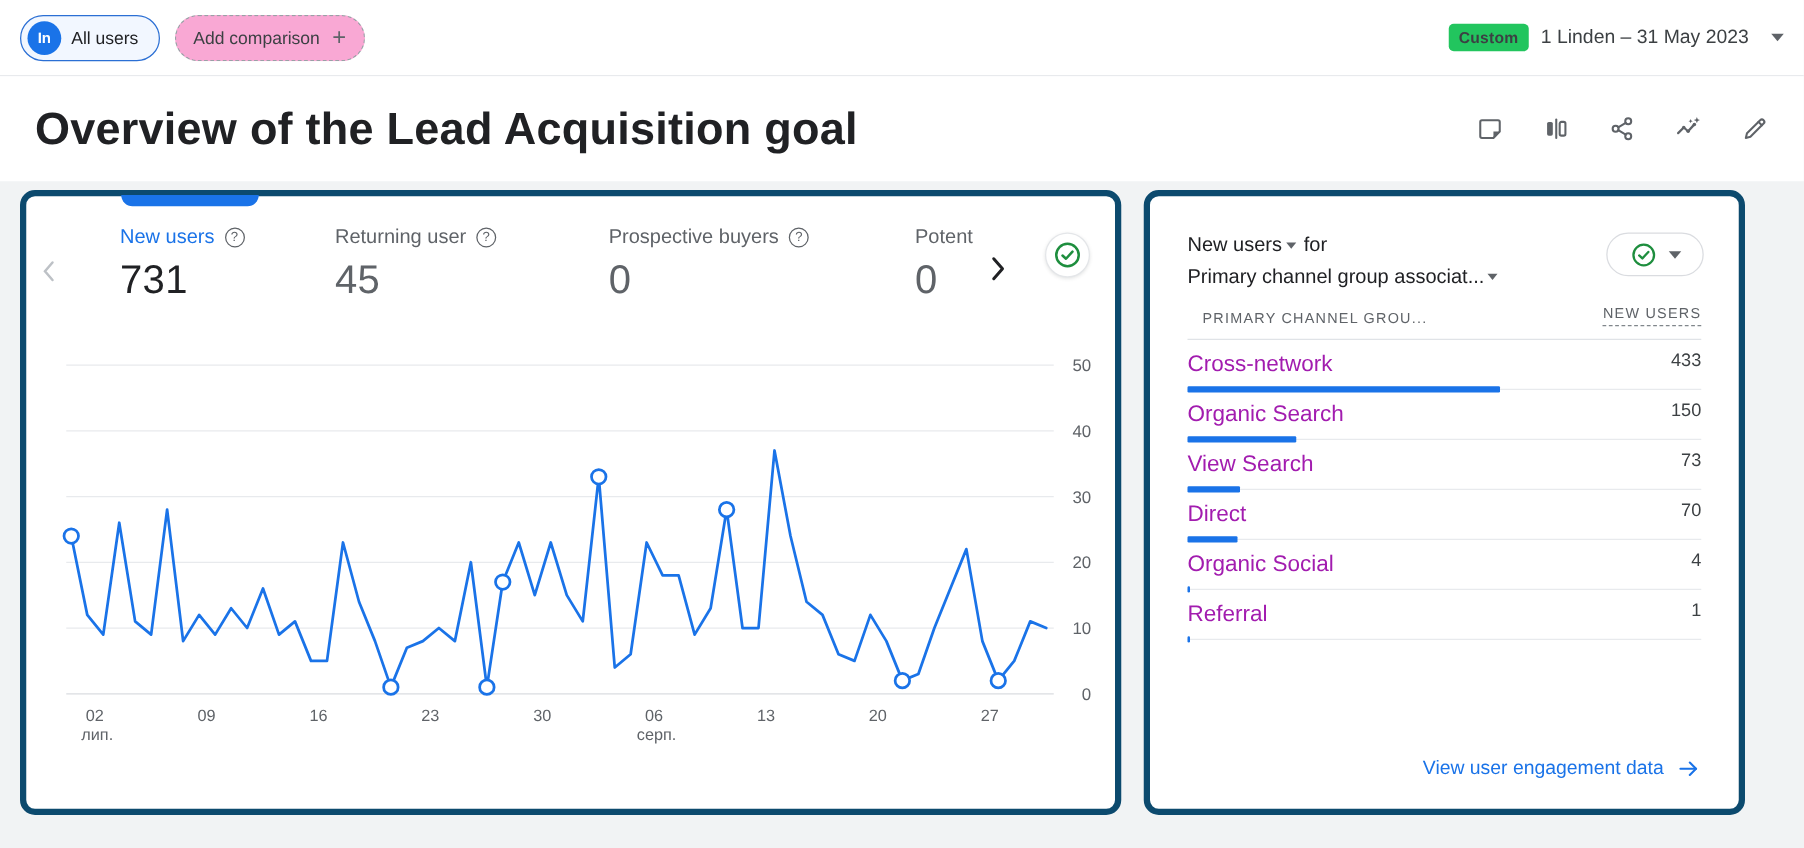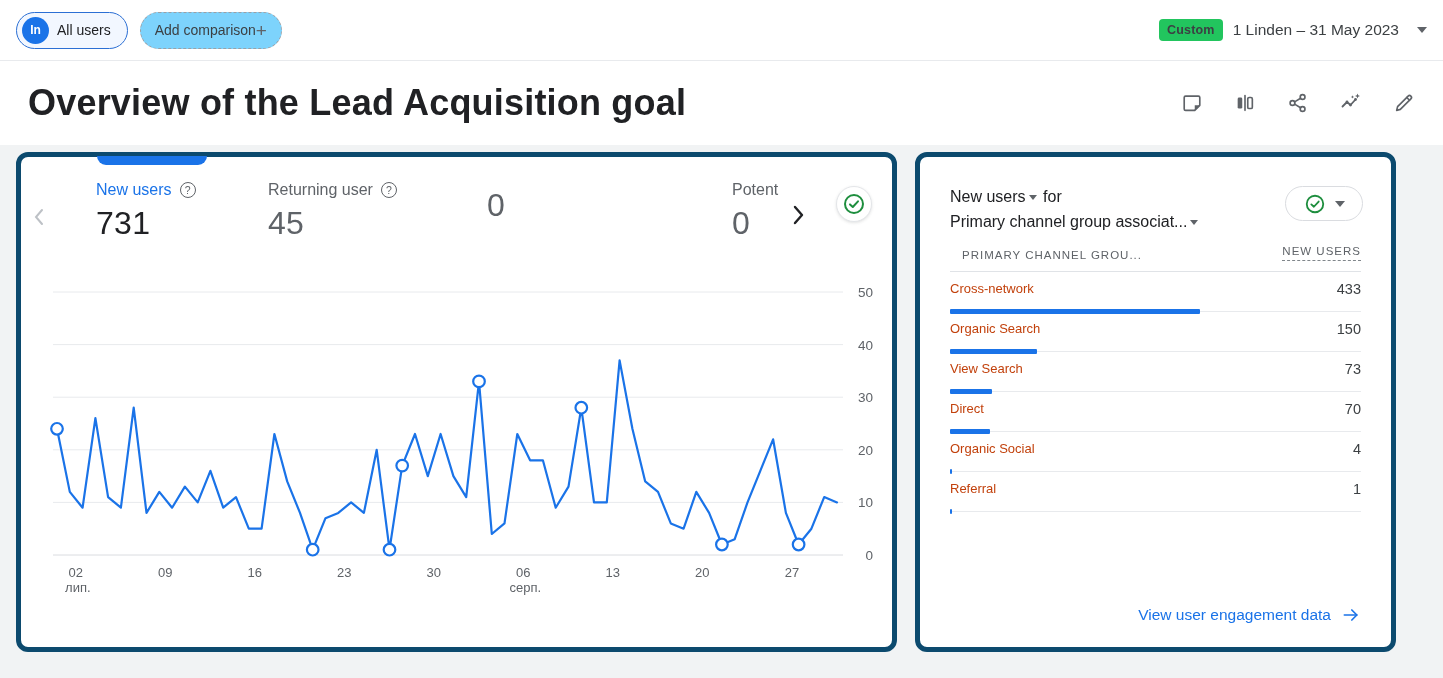--- a/index.html
+++ b/index.html
@@ -23,23 +23,23 @@
     background:#f2f7ff; border:1px solid #2b6fd4; border-radius:19px;
     cursor:pointer;
   }
   .seg-in {
     width:27px; height:27px; border-radius:50%; background:#1a73e8;
     color:#fff; font-size:12px; font-weight:700;
     display:flex; align-items:center; justify-content:center;
   }
   .seg-label { font-size:14px; color:#202124; }
   .add-cmp {
-    display:flex; align-items:center; 
+    display:flex; align-items:center; gap:10px;
     height:37px; padding:0 14px; margin-left:12px;
-    border:1px dashed #9aa0a6; border-radius:19px; background:#7dd3fc;
+    border:1px dashed #9aa0a6; border-radius:19px; background:#f9a8d4;
     font-size:14px; font-weight:500; color:#3c4043; cursor:pointer;text-align:center;
   }
   .plus-icon { font-size:19px; font-weight:400; color:#5f6368; line-height:1; }
   .topbar-right { margin-left:auto; display:flex; align-items:center; gap:10px; }
   .custom-badge {
     background:#22c55e; color:#3c4043; font-size:12.5px; font-weight:700;
     padding:4px 8px; border-radius:4px; letter-spacing:.2px;
   }
   .date-label { font-size:15.5px; color:#3c4043; }
   .caret-down {
@@ -121,21 +121,21 @@
     background:#fff; border:1px solid #dadce0; border-radius:18px;
     display:flex; align-items:center; justify-content:center; gap:9px; cursor:pointer; padding:0;
   }
   .table-wrap { position:absolute; left:30px; right:30px; top:88px; }
   .tbl-header { display:flex; justify-content:space-between; align-items:flex-end; padding-bottom:10px; border-bottom:1px solid #e0e3e7; }
   .tbl-h {
     font-size:11.5px; letter-spacing:1px; color:#5f6368; font-weight:500;margin-left:12px;
   }
   .tbl-h.metric { border-bottom:1px dashed #80868b; padding-bottom:3px; cursor:pointer; }
   .ch-row { position:relative; height:40px; border-bottom:1px solid #e8eaed; }
-  .ch-label { position:absolute; left:0; top:9px; font-size:13px; color:#c2410c; }
+  .ch-label { position:absolute; left:0; top:9px; font-size:18px; color:#a21caf; }
   .ch-value { position:absolute; right:0; top:9px; font-size:14.5px; color:#3c4043; }
   .ch-bar { position:absolute; left:0; bottom:-2.5px; height:4.5px; background:#1a73e8; border-radius:1px; }
   .panel-link {
     position:absolute; right:28px; bottom:18px;
     display:flex; align-items:center; gap:10px;
     background:none; border:none; padding:4px 2px; cursor:pointer;
     font-family:"Liberation Sans", sans-serif;
     font-size:15.5px; font-weight:500; color:#1a73e8;
   }
 </style>
@@ -222,20 +222,24 @@
         <div class="mtab-value">731</div>
       </div>
       <div class="mtab t2">
         <div class="mtab-label">
             <span>Returning user</span>
             <span class="help-icon"></span>
           </div>
         <div class="mtab-value">45</div>
       </div>
       <div class="mtab t3">
+        <div class="mtab-label">
+            <span>Prospective buyers</span>
+            <span class="help-icon"></span>
+          </div>
         <div class="mtab-value">0</div>
       </div>
       <div class="mtab t4">
         <div class="mtab-label">
             <span>Potent</span>
           </div>
         <div class="mtab-value">0</div>
       </div>
     </div>
 

